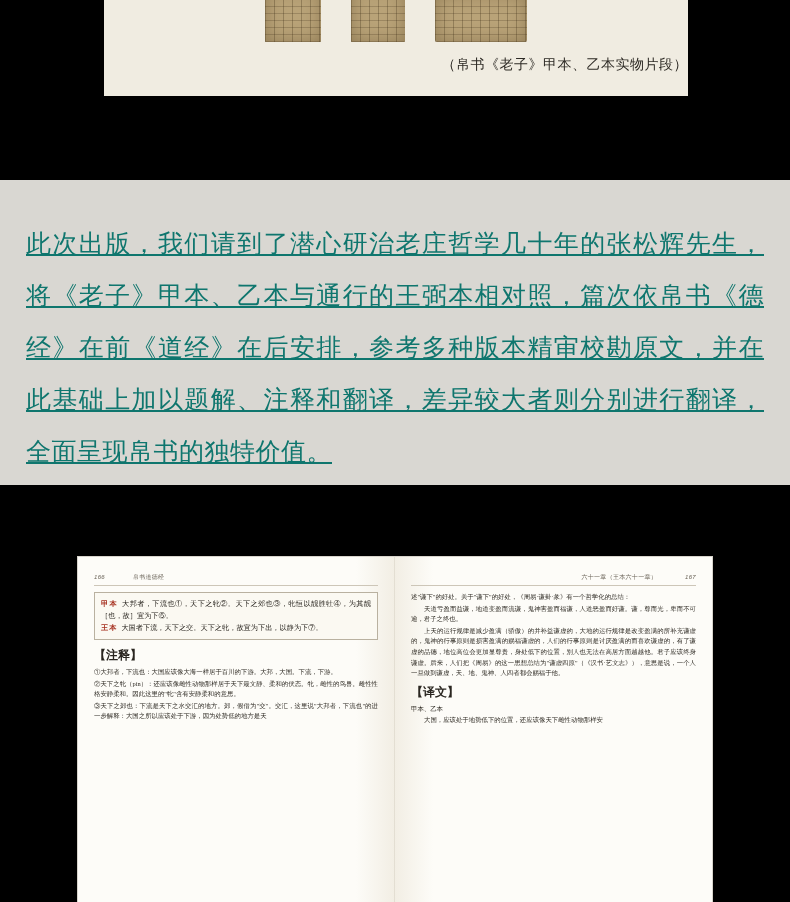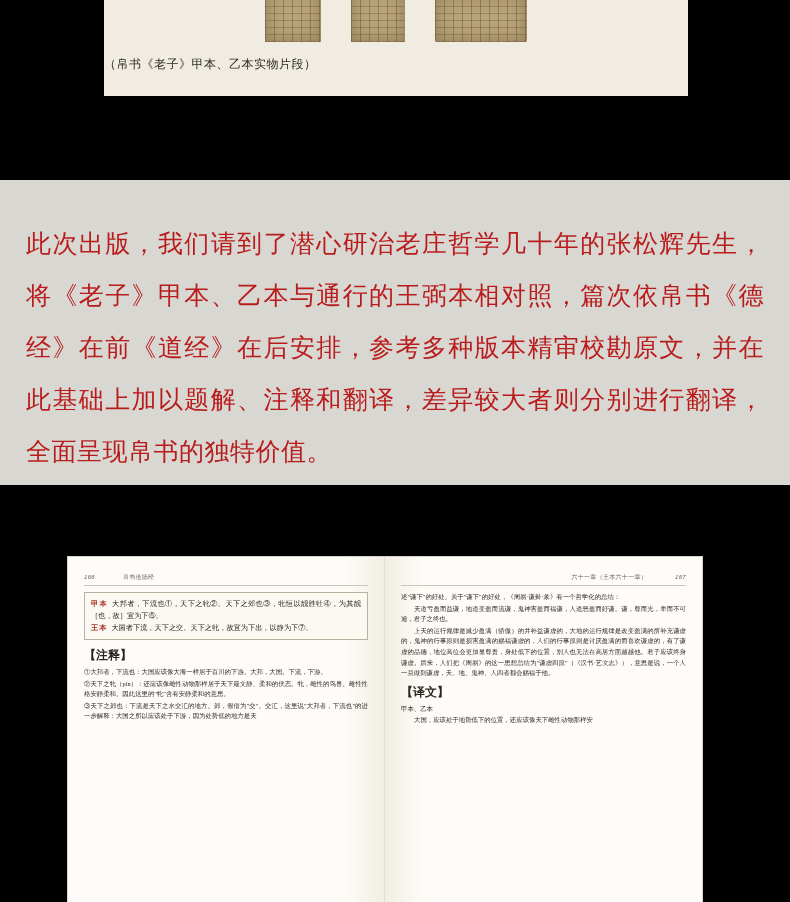--- a/index.html
+++ b/index.html
@@ -55,52 +55,53 @@
   }
   .fragment.f1 { width: 56px; height: 54px; }
   .fragment.f2 { width: 54px; height: 56px; }
   .fragment.f3 { width: 92px; height: 48px; border-radius: 2px; }
 
   .artifact-caption {
     position: absolute;
     left: 0;
     top: 176px;
     width: 584px;
-    text-align: left;
-    font-size: 12px;
+    text-align: right;
+    font-size: 14px;
     color: #2d2a25;
     letter-spacing: 0.5px;
   }
 
   
   .intro-band {
     position: absolute;
     left: 0;
     top: 180px;
     width: 790px;
     height: 305px;
     background: #d9d7d2;
   }
   .intro-text {
     position: absolute;
     left: 26px;
     top: 38px;
     width: 738px;
     font-size: 25px;
     line-height: 52px;
-    color: #b91c1c;
+    color: #0f766e;
     letter-spacing: 0.5px;
     text-align: justify;
     font-family: "Liberation Serif", serif;
+    text-decoration: underline;
   }
 
   
   .book-spread {
     position: absolute;
-    left: 68px;
+    left: 78px;
     top: 557px;
     width: 634px;
     height: 345px;
     background: #ffffff;
     display: flex;
     box-shadow: 0 0 0 1px #d8d4cc;
   }
   .page {
     position: relative;
     height: 100%;

